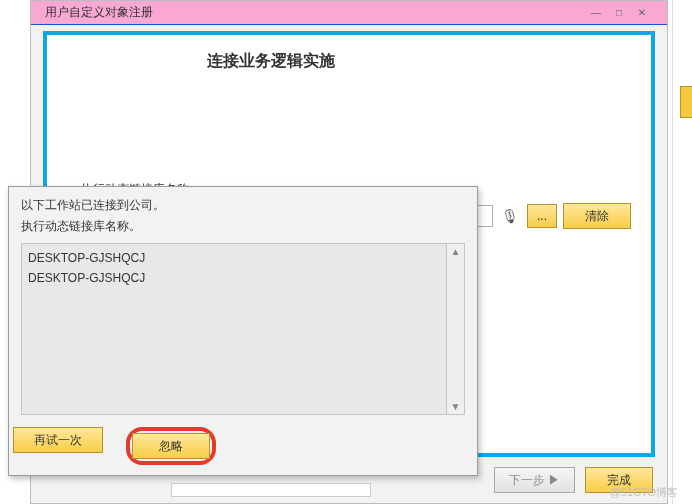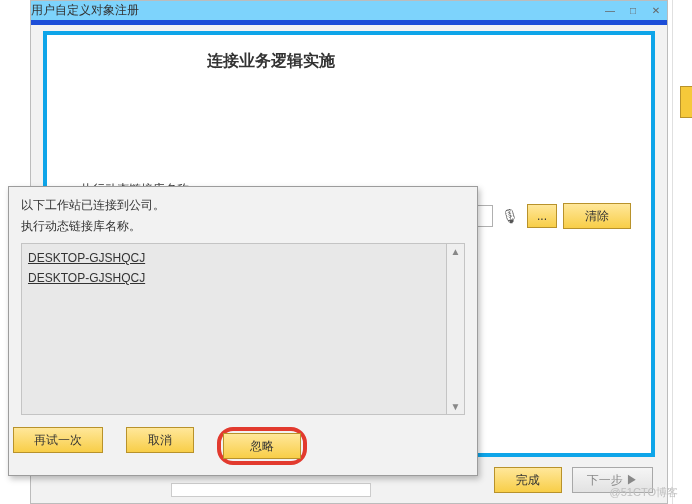--- a/index.html
+++ b/index.html
@@ -36,25 +36,25 @@
     position: absolute;
     left: 30px;
     top: 0;
     width: 638px;
     height: 504px;
     background: #f2f2f2;
     border: 1px solid #bcbcbc;
   }
   .main-titlebar {
     height: 24px;
-    background: #7dd3fc;
-    display: flex;
-    align-items: center;
-    padding: 0 0;
-    border-bottom: 5px solid #1d4ed8;
+    background: #f9a8d4;
+    display: flex;
+    align-items: center;
+    padding: 0 14px;
+    border-bottom: 1px solid #1d4ed8;
   }
   .main-titlebar .title {
     flex: 1;
     font-size: 12px;
     color: #333;
   }
   .win-btn {
     width: 22px; height: 16px;
     text-align: center;
     line-height: 14px;
@@ -161,21 +161,20 @@
     height: 172px;
   }
   .listbox {
     flex: 1;
     background: #e8e8e8;
     border: 1px solid #c4c4c4;
     padding: 4px 6px;
     font-size: 12px;
     color: #333;
     overflow: hidden;
-    text-decoration: underline;
   }
   .listbox .row { line-height: 20px; }
   .vscroll {
     width: 18px;
     background: #efefef;
     border: 1px solid #c4c4c4;
     border-left: none;
     display: flex;
     flex-direction: column;
     align-items: center;
@@ -232,22 +231,22 @@
 
     <div class="input-row">
       <div class="text-input"></div>
       <div class="mic-icon">🎙</div>
       <div class="btn small">...</div>
       <div class="btn wide">清除</div>
     </div>
   </div>
 
   <div class="main-footer">
+    <div class="btn grey wide">下一步 ▶</div>
     <div class="btn wide">完成</div>
-    <div class="btn grey wide">下一步 ▶</div>
   </div>
 
   <div class="bg-strip"></div>
 </div>
 
 <div class="modal">
   <div class="msg1">以下工作站已连接到公司。</div>
   <div class="msg2">执行动态链接库名称。</div>
 
   <div class="listwrap">
@@ -256,20 +255,19 @@
       <div class="row">DESKTOP-GJSHQCJ</div>
     </div>
     <div class="vscroll">
       <span>▲</span>
       <span>▼</span>
     </div>
   </div>
 
   <div class="modal-footer">
     <div class="btn wide" style="min-width:90px">再试一次</div>
-    <div class="btn wide">取消</div>
     <div class="highlight-box">
       <div class="btn">忽略</div>
     </div>
   </div>
 </div>
 
 <div class="watermark">@51CTO博客</div>
 
 </body></html>

